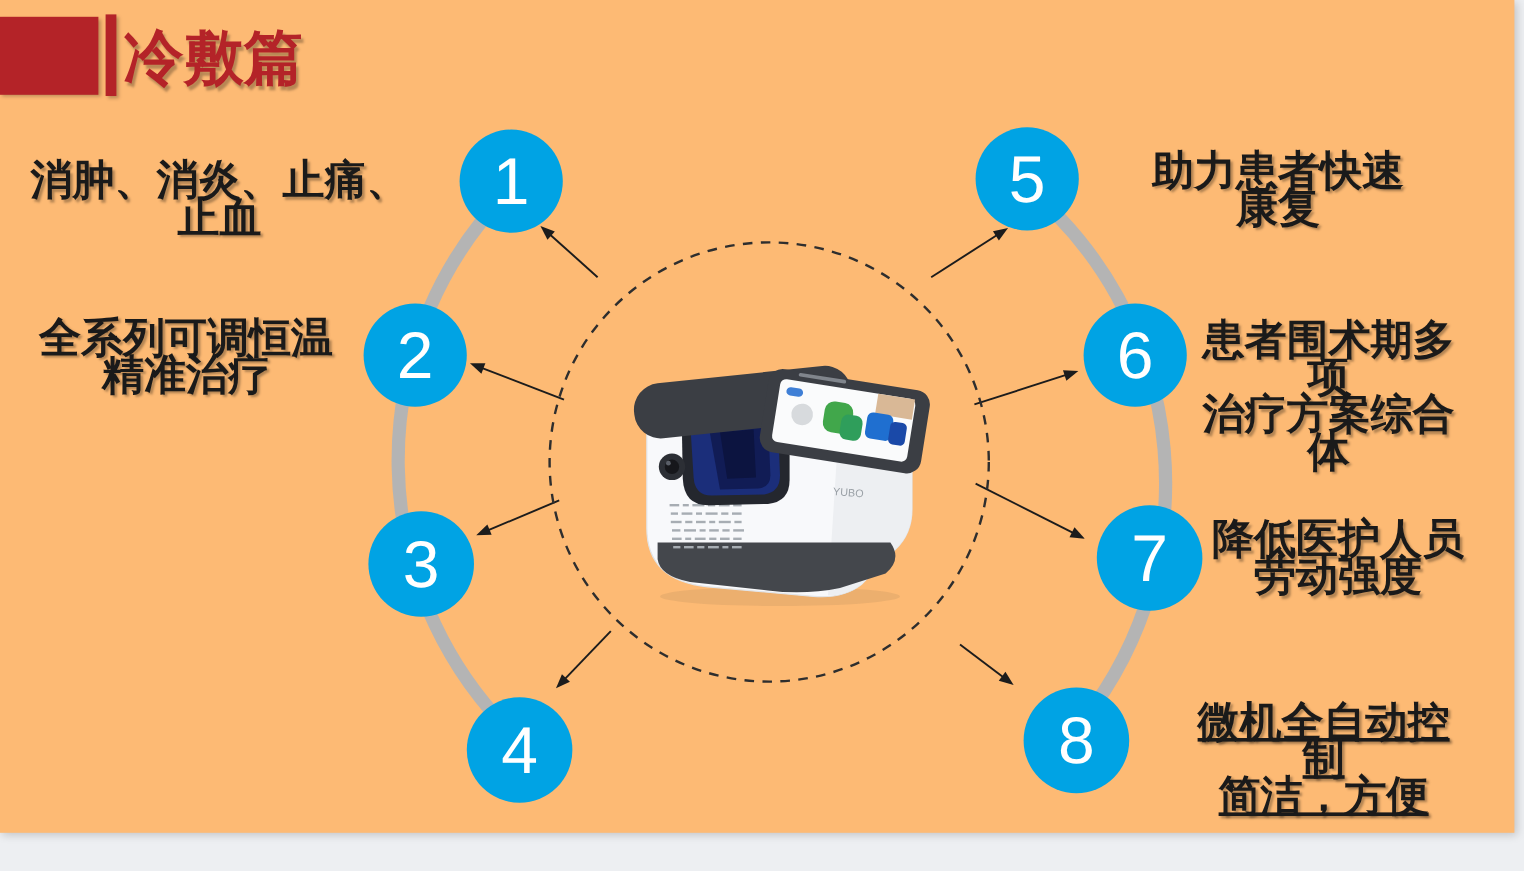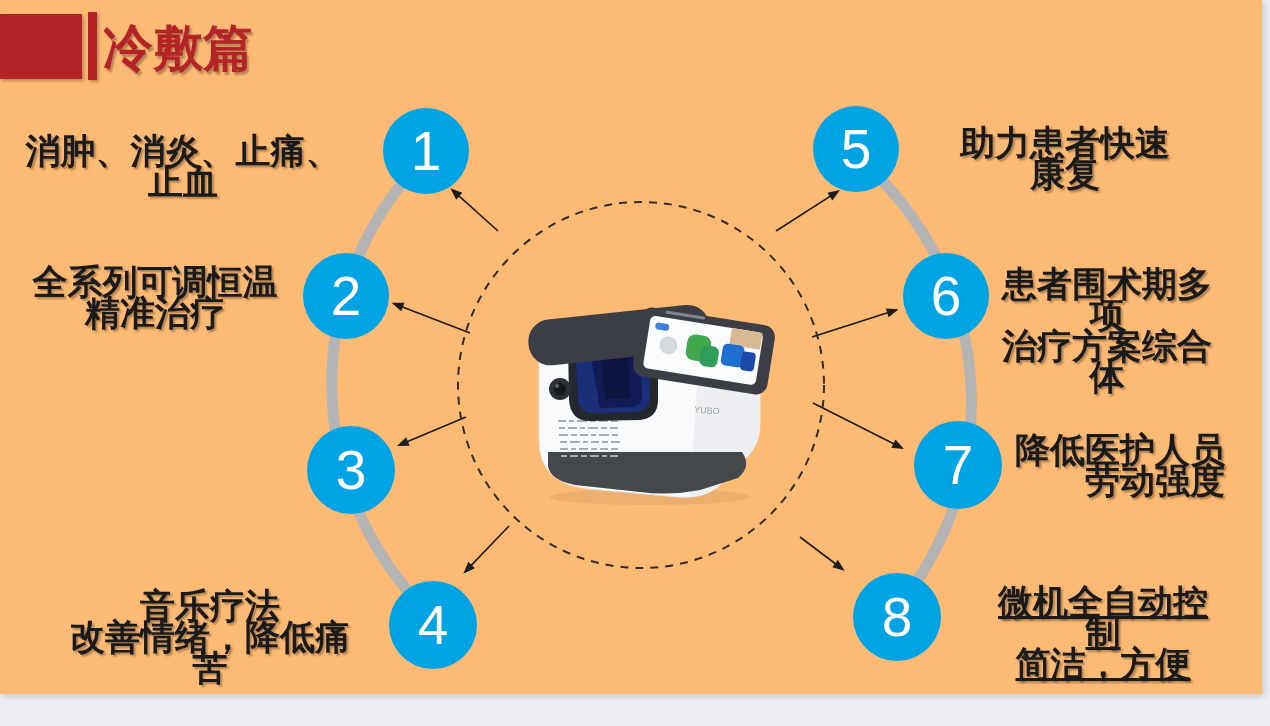--- a/index.html
+++ b/index.html
@@ -203,24 +203,22 @@
     <div class="badge" style="left:307px;top:426px;width:88px;height:88px;">3</div>
     <div class="badge" style="left:389px;top:581px;width:88px;height:88px;">4</div>
     <div class="badge" style="left:813px;top:106px;">5</div>
     <div class="badge" style="left:903px;top:253px;">6</div>
     <div class="badge" style="left:914px;top:421px;width:88px;height:88px;">7</div>
     <div class="badge" style="left:853px;top:573px;width:88px;height:88px;">8</div>
 
     <div class="label" style="left:18px;top:135px;width:330px;">消肿、消炎、止痛、止血</div>
     <div class="label" style="left:25px;top:266px;width:260px;">全系列可调恒温
 精准治疗</div>
-    <div class="label" style="left:58px;top:590px;width:304px;">音乐疗法
-改善情绪，降低痛苦</div>
     <div class="label" style="left:1000px;top:268px;width:214px;">患者围术期多项
 治疗方案综合体</div>
     <div class="label" style="left:945px;top:127px;width:240px;">助力患者快速康复</div>
-    <div class="label" style="left:1005px;top:434px;width:220px;text-align:right;">降低医护人员
+    <div class="label" style="left:1005px;top:434px;width:220px;">降低医护人员
 劳动强度</div>
     <div class="label" style="left:996px;top:586px;width:214px;text-decoration:underline;">微机全自动控制
 简洁，方便</div>
 
   </div>
 </div>
 
 </body></html>

